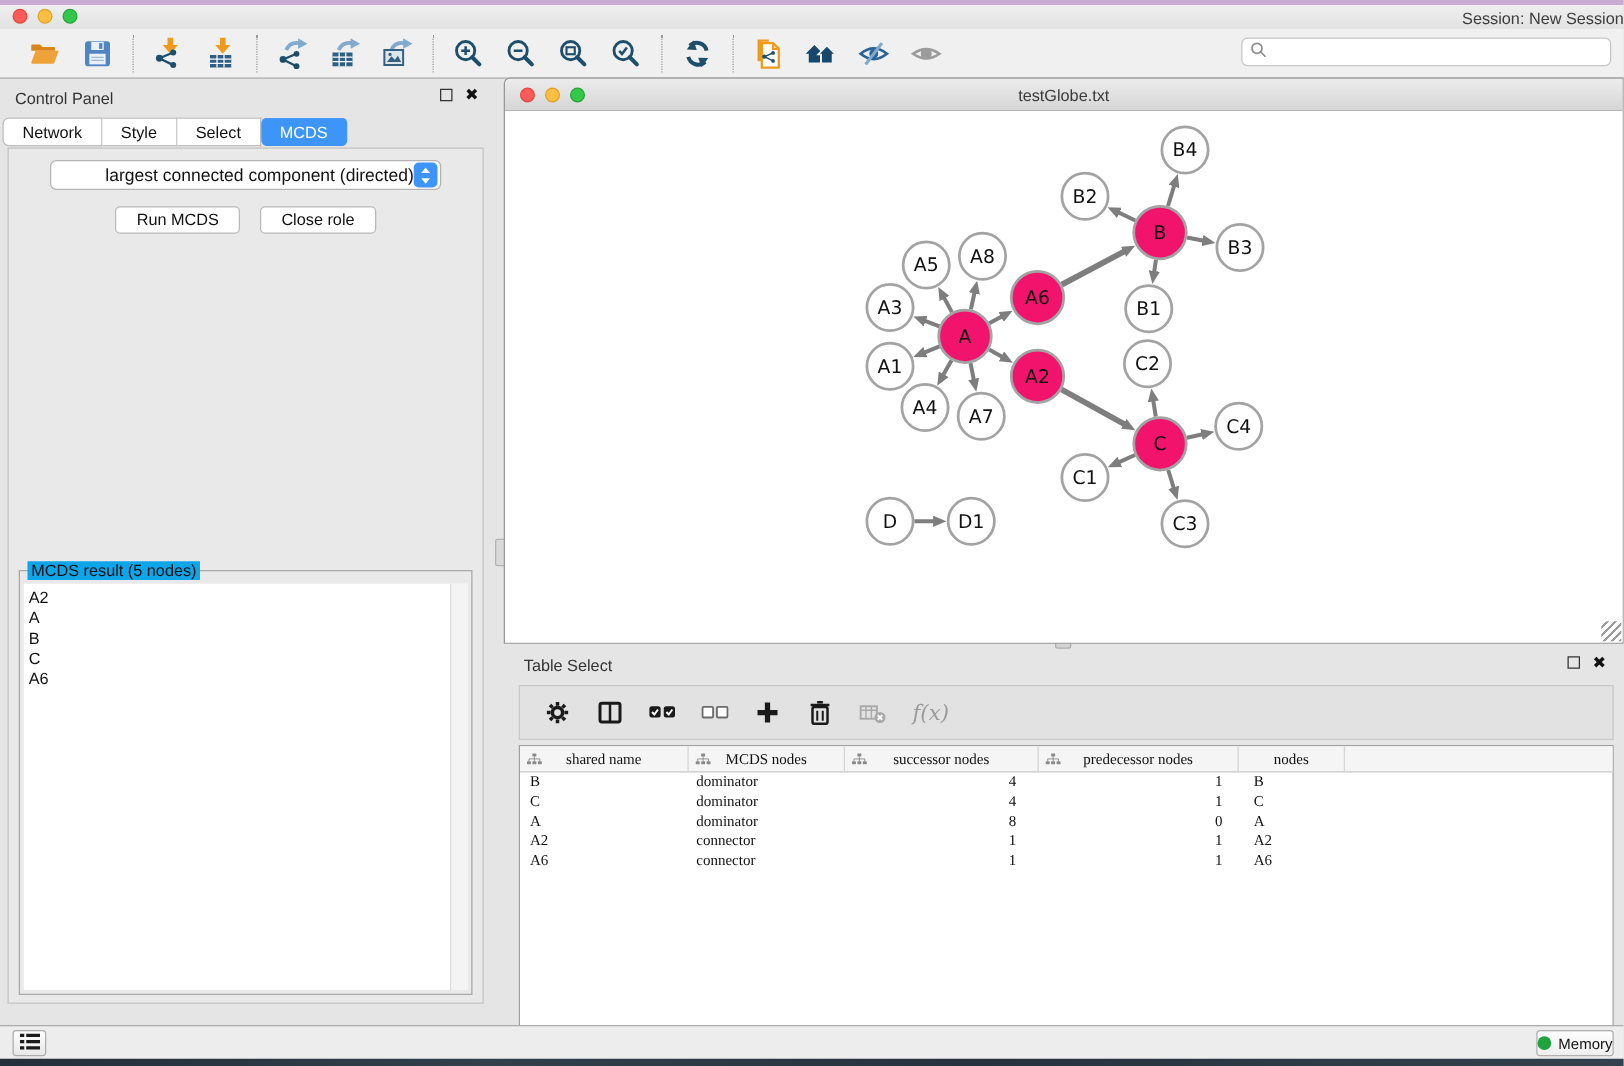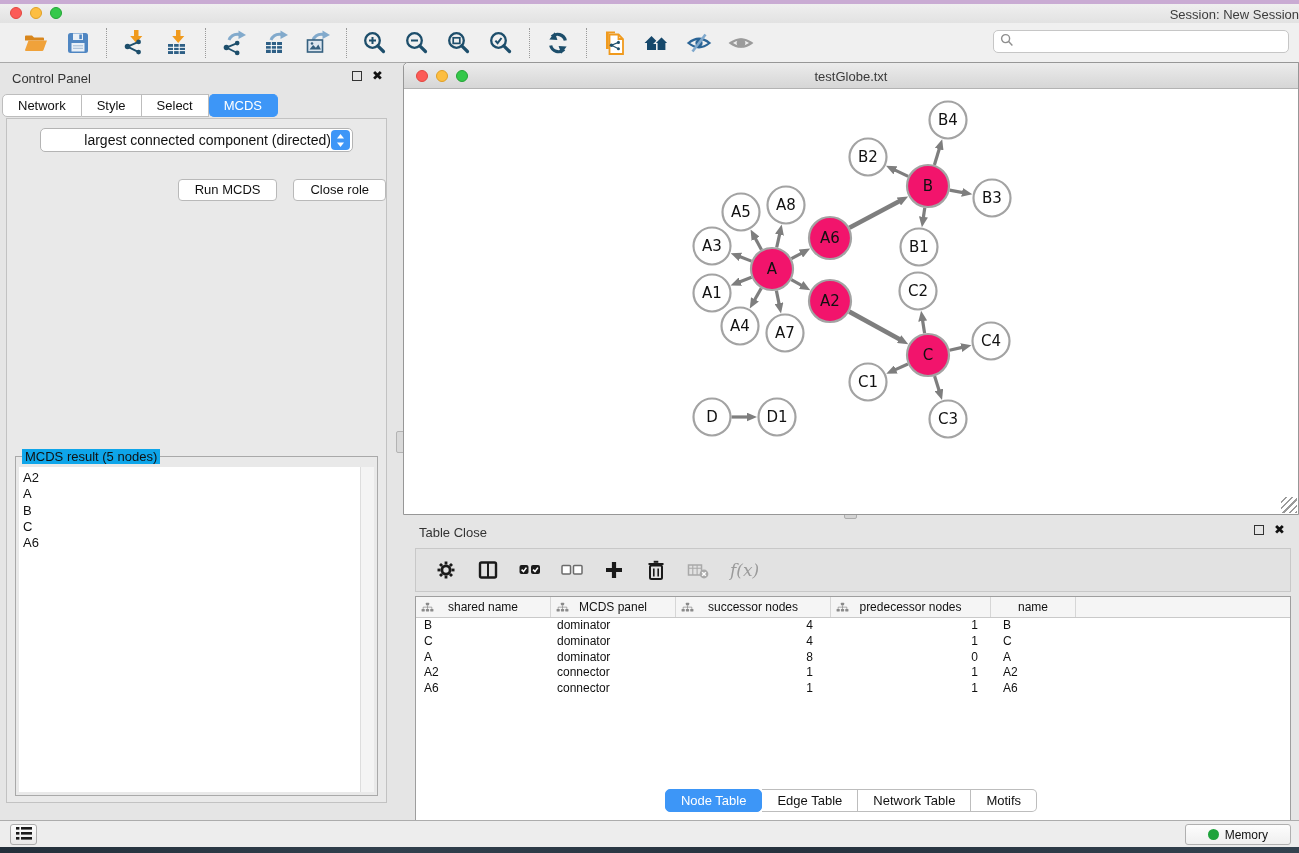--- a/index.html
+++ b/index.html
@@ -37,21 +37,21 @@
   .seg-tab { height:23px; line-height:21px; padding:0 15px; background:#fff; border:1px solid #BDBDBD; border-left:none; font-size:13px; color:#111; }
   .seg-tab:first-child { border-left:1px solid #BDBDBD; border-radius:5px 0 0 5px; }
   .seg-tab:last-child { border-radius:0 5px 5px 0; }
   .seg-tab.sel { background:#3D96F7; border-color:#3D96F7; color:#fff; border-radius:5px; }
 
   .cp-content { position:absolute; left:4px; right:4px; top:52px; bottom:13px; background:#E9E9E9; border:1px solid #C2C2C2; }
   .opt-label { text-align:center; margin-top:15px; font-size:13px; color:#111; }
   .criterion-select { position:relative; margin:9px auto 0 auto; width:313px; height:24px; background:#fff; border:1px solid #B4B4B4; border-radius:5px; display:flex; align-items:center; }
   .criterion-select .sel-text { padding-left:8px; font-size:14px; color:#111; flex:1; white-space:nowrap; overflow:hidden;text-align:right; }
   .sel-stepper { width:19px; height:20px; margin-right:2px; background:#3D96F7; border-radius:4px; display:flex; align-items:center; justify-content:center; }
-  .btn-row { display:flex; justify-content:flex-end; gap:16px; margin-top:27px; }
+  .btn-row { display:flex; justify-content:center; gap:16px; margin-top:13px; }
   .mac-btn { height:22px; line-height:20px; padding:0 16px; background:#fff; border:1px solid #B9B9B9; border-radius:4px; font-size:13px; color:#111; }
 
   .result-group { position:absolute; left:8px; right:8px; top:337px; bottom:6px; border:1px solid #A9A9A9; }
   .result-legend { position:absolute; top:-8px; left:6px; background:#0ea5e9; padding:0 3px; font-size:13px; color:#111; }
   .result-list { position:absolute; left:3px; right:3px; top:10px; bottom:3px; background:#fff; display:flex; }
   .result-items { flex:1; padding:3px 0 0 4px; font-size:13px; line-height:16.3px; color:#111; }
   .result-scroll { width:14px; background:#F4F4F4; border-left:1px solid #DDD; }
 
   
   .v-grip { position:absolute; left:396px; top:431px; width:9px; height:22px; background:#D9D9D9; border:1px solid #B3B3B3; border-radius:2px; }
@@ -67,34 +67,34 @@
   .resize-grip { position:absolute; right:1px; bottom:1px; width:16px; height:16px;
     background:repeating-linear-gradient(135deg, transparent 0 3px, #9a9a9a 3px 4.5px); }
 
   
   .table-panel { position:absolute; left:403px; top:516px; width:896px; height:302px; }
   .table-panel .ptitle { position:absolute; left:16px; top:9px; font-size:13px; color:#333; }
   .table-panel .panel-hdr-icons { right:14px; top:9px; }
   .tp-toolbar { position:absolute; left:12px; right:8px; top:32px; height:44px; background:#E2E2E2; border:1px solid #C8C8C8; display:flex; align-items:center; gap:18px; padding-left:18px; }
   .tp-btn { width:24px; height:24px; display:flex; align-items:center; justify-content:center; }
 
-  .node-table { position:absolute; left:12px; right:8px; top:80px; height:237px; background:#fff; border:1px solid #9E9E9E; }
+  .node-table { position:absolute; left:12px; right:8px; top:80px; height:237px; background:#fff; border:1px solid #9E9E9E;font-family:Liberation Serif, serif; }
   .nt-header { display:flex; height:21px; background:#F5F5F5; border-bottom:1px solid #C9C9C9; }
   .nt-hcell { position:relative; border-right:1px solid #D6D6D6; display:flex; align-items:center; justify-content:center; font-size:12px; color:#111; }
   .nt-hcell .tree-ic { position:absolute; left:5px; top:4px; }
   .nt-hcell.filler { border-right:none; flex:1; }
   .nt-row { display:flex; height:15.8px; font-size:12px; color:#111; }
   .nt-cell { overflow:hidden; white-space:nowrap; }
 
   .tp-tabs { position:absolute; left:0; right:0; top:273px; display:flex; justify-content:center; }
 
   
   .status-bar { position:absolute; left:0; top:820px; width:100%; height:27px; background:#EDEDED; border-top:1px solid #ACACAC; }
   .list-btn { position:absolute; left:10px; top:3px; width:27px; height:21px; background:linear-gradient(#FDFDFD,#E8E8E8); border:1px solid #ADADAD; border-radius:3px; display:flex; align-items:center; justify-content:center; }
-  .memory-btn { position:absolute; right:8px; top:3px; height:21px; background:linear-gradient(#FDFDFD,#EFEFEF); border:1px solid #B0B0B0; border-radius:3px; display:flex; align-items:center; gap:6px; padding:0 22px; font-size:12px; color:#111; }
+  .memory-btn { position:absolute; right:8px; top:3px; height:21px; background:linear-gradient(#FDFDFD,#EFEFEF); border:1px solid #B0B0B0; border-radius:3px; display:flex; align-items:center; gap:6px; padding:0 0; font-size:12px; color:#111; }
   .mem-dot { width:11px; height:11px; border-radius:50%; background:#1FA33C; }
   .bottom-strip { position:absolute; left:0; top:847px; width:100%; height:6px; background:linear-gradient(90deg,#232F3A,#31404D 30%,#26323E 60%,#33424F); }
 </style>
 </head>
 <body>
 
 <div id="app">
   <div class="top-strip"></div>
 
   <div class="titlebar">
@@ -429,21 +429,21 @@
           <g>
             <circle cx="373" cy="328" r="18.5" fill="#FFFFFF" stroke="#A3A3A3" stroke-width="2.2"></circle>
             <text x="373" y="328" text-anchor="middle" dy="5" font-size="15" fill="#111" font-family="&quot;DejaVu Sans&quot;,sans-serif">D1</text>
           </g>
         </svg>
       </div>
     <div class="resize-grip"></div>
   </div>
 
   <div class="table-panel">
-    <span class="ptitle">Table Close</span>
+    <span class="ptitle">Table Select</span>
     <span class="panel-hdr-icons">
       <span class="float-box"></span>
       <span class="close-x">✖</span>
     </span>
     <div class="tp-toolbar" id="tp-toolbar">
         <div class="tp-btn">
           <svg width="22" height="22" viewBox="0 0 22 22">
             <circle cx="11" cy="11" r="4.1" fill="none" stroke="#1A1A1A" stroke-width="2.8"></circle>
             <g stroke="#1A1A1A" stroke-width="2.8">
               <line x1="16.5" y1="11" x2="19.5" y2="11"></line>
@@ -522,21 +522,21 @@
           <div class="nt-hcell" style="width: 125px;">
             <svg class="tree-ic" width="13" height="13" viewBox="0 0 18 14">
               <g fill="#8a8a8a">
                 <rect x="6.8" y="0.5" width="4.4" height="3.4" rx="0.5"></rect>
                 <rect x="0.8" y="9" width="4.4" height="3.4" rx="0.5"></rect>
                 <rect x="6.8" y="9" width="4.4" height="3.4" rx="0.5"></rect>
                 <rect x="12.8" y="9" width="4.4" height="3.4" rx="0.5"></rect>
               </g>
               <path d="M9 3.9 V6.5 M3 9 V6.5 H15 V9 M9 6.5 V9" stroke="#8a8a8a" fill="none"></path>
             </svg>
-            <span>MCDS panel</span>
+            <span>MCDS nodes</span>
           </div>
           <div class="nt-hcell" style="width: 155px;">
             <svg class="tree-ic" width="13" height="13" viewBox="0 0 18 14">
               <g fill="#8a8a8a">
                 <rect x="6.8" y="0.5" width="4.4" height="3.4" rx="0.5"></rect>
                 <rect x="0.8" y="9" width="4.4" height="3.4" rx="0.5"></rect>
                 <rect x="6.8" y="9" width="4.4" height="3.4" rx="0.5"></rect>
                 <rect x="12.8" y="9" width="4.4" height="3.4" rx="0.5"></rect>
               </g>
               <path d="M9 3.9 V6.5 M3 9 V6.5 H15 V9 M9 6.5 V9" stroke="#8a8a8a" fill="none"></path>
@@ -549,21 +549,21 @@
                 <rect x="6.8" y="0.5" width="4.4" height="3.4" rx="0.5"></rect>
                 <rect x="0.8" y="9" width="4.4" height="3.4" rx="0.5"></rect>
                 <rect x="6.8" y="9" width="4.4" height="3.4" rx="0.5"></rect>
                 <rect x="12.8" y="9" width="4.4" height="3.4" rx="0.5"></rect>
               </g>
               <path d="M9 3.9 V6.5 M3 9 V6.5 H15 V9 M9 6.5 V9" stroke="#8a8a8a" fill="none"></path>
             </svg>
             <span>predecessor nodes</span>
           </div>
           <div class="nt-hcell" style="width: 85px;">
-            <span>name</span>
+            <span>nodes</span>
           </div>
           <div class="nt-hcell filler"></div>
         </div>
       <div id="nt-body">
           <div class="nt-row">
             <div class="nt-cell" style="width: 135px; padding-left: 8px;">B</div>
             <div class="nt-cell" style="width: 125px; padding-left: 6px;">dominator</div>
             <div class="nt-cell" style="width: 155px; text-align: right; padding-right: 18px;">4</div>
             <div class="nt-cell" style="width: 160px; text-align: right; padding-right: 13px;">1</div>
             <div class="nt-cell" style="width: 85px; padding-left: 12px;">B</div>
@@ -591,26 +591,20 @@
           </div>
           <div class="nt-row">
             <div class="nt-cell" style="width: 135px; padding-left: 8px;">A6</div>
             <div class="nt-cell" style="width: 125px; padding-left: 6px;">connector</div>
             <div class="nt-cell" style="width: 155px; text-align: right; padding-right: 18px;">1</div>
             <div class="nt-cell" style="width: 160px; text-align: right; padding-right: 13px;">1</div>
             <div class="nt-cell" style="width: 85px; padding-left: 12px;">A6</div>
           </div>
         </div>
     </div>
-    <div class="tp-tabs" id="tp-tabs">
-        <div class="seg-tab sel">Node Table</div>
-        <div class="seg-tab">Edge Table</div>
-        <div class="seg-tab">Network Table</div>
-        <div class="seg-tab">Motifs</div>
-      </div>
   </div>
 
   <div class="status-bar">
     <div class="list-btn">
       <span id="list-glyph"><svg width="18" height="15" viewBox="0 0 18 15">
             <g fill="#1A1A1A">
               <rect x="1" y="1" width="3.4" height="2.6"></rect>
               <rect x="6" y="1" width="11" height="2.6"></rect>
               <rect x="1" y="6" width="3.4" height="2.6"></rect>
               <rect x="6" y="6" width="11" height="2.6"></rect>

